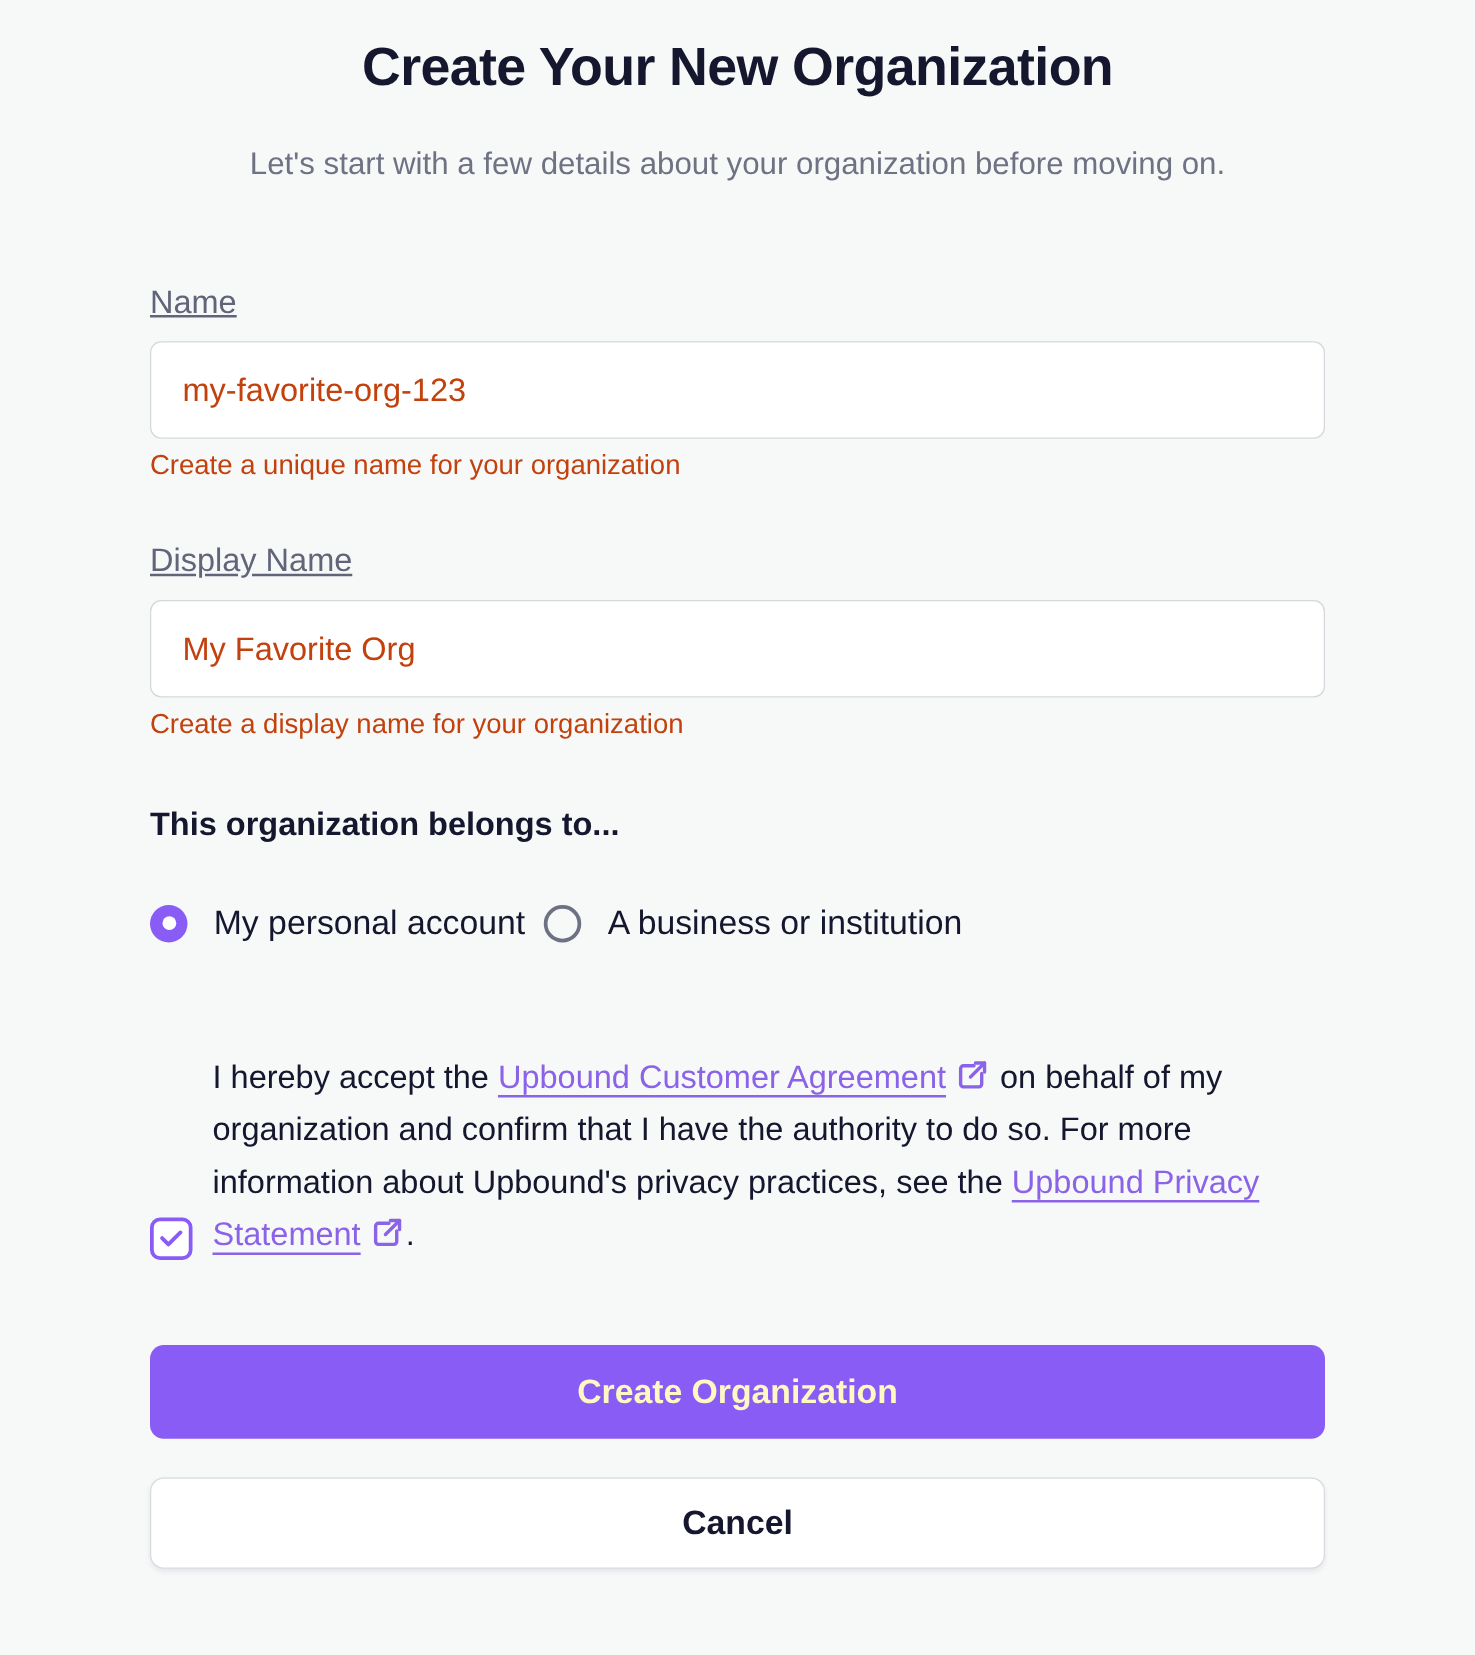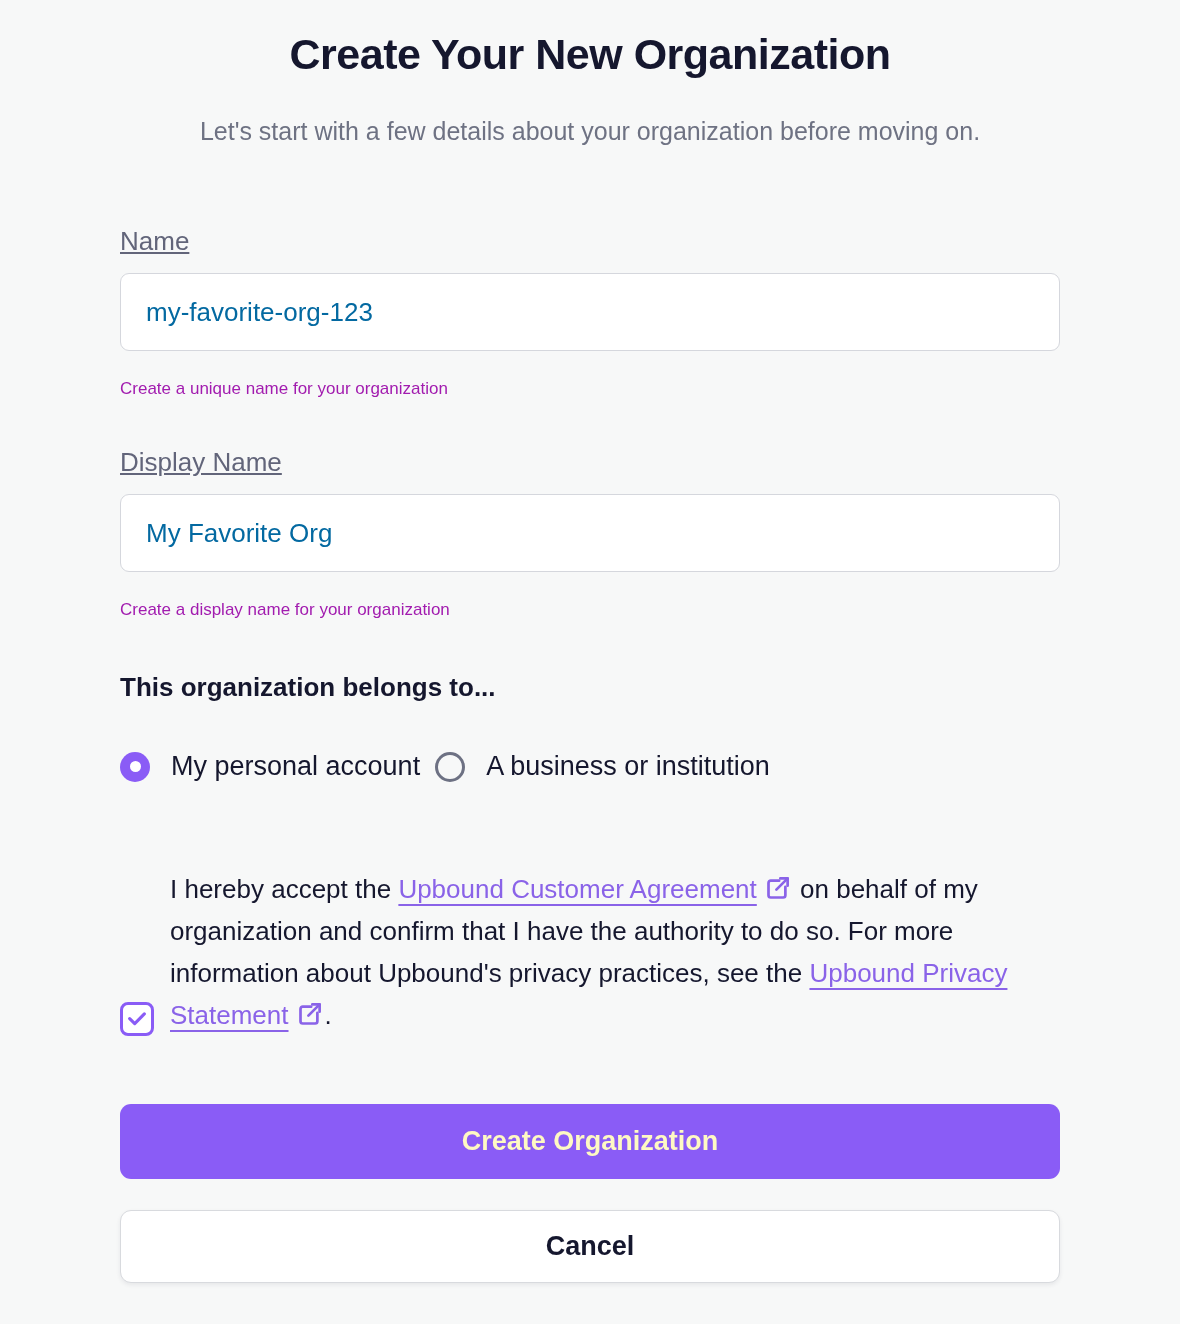--- a/index.html
+++ b/index.html
@@ -38,27 +38,27 @@
   }
   .text-input {
     width: 100%;
     height: 78px;
     background: #ffffff;
     border: 1px solid #d5d7dd;
     border-radius: 9px;
     padding: 0 25px;
     font-size: 26px;
     font-family: "Liberation Sans", sans-serif;
-    color: #0369a1;
+    color: #c2410c;
     outline: none;
   }
   .helper-text {
-    font-size: 17px;
-    color: #a21caf;
-    margin-top: 28px;
+    font-size: 22px;
+    color: #c2410c;
+    margin-top: 8px;
   }
   .field { margin-bottom: 48px; }
   .section-heading {
     font-size: 26px;
     font-weight: 700;
     color: #15172e;
     margin-top: 52px;
     margin-bottom: 48px;
   }
   .radio-group { display: flex; flex-direction: row; gap: 15px; }

